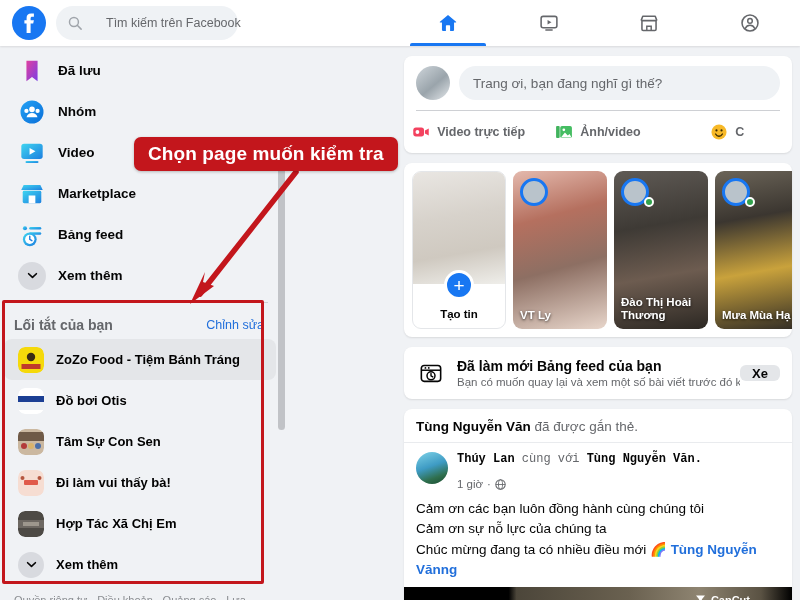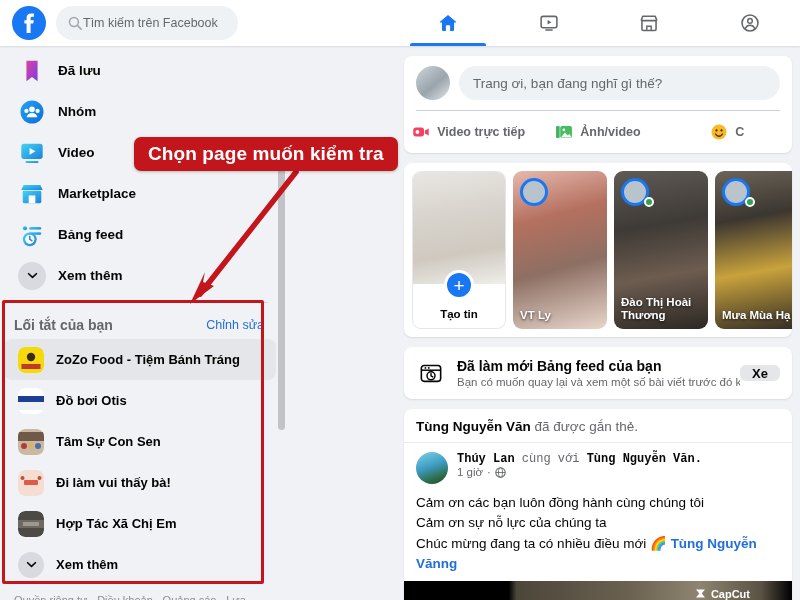--- a/index.html
+++ b/index.html
@@ -25,21 +25,21 @@
     flex: 0 0 auto;
   }
   .fb-logo svg { display: block; }
   .searchbox {
     margin-left: 10px; height: 34px; width: 182px;
     background: #eff2f5; border-radius: 20px;
     display: flex; align-items: center; padding: 0 12px; flex: 0 0 auto;
   }
   .searchbox .sicon { width: 14px; height: 14px; flex: 0 0 auto; opacity: .55; }
   .searchbox .stext {
-    font-size: 12.5px; color: #65676b; margin-left: 1px; white-space: nowrap; text-align: right;
+    font-size: 12.5px; color: #65676b; margin-left: 24px; white-space: nowrap; text-align: right;
   }
 
   .navtabs {
     position: absolute; left: 398px; top: 0; width: 402px; height: 46px;
     display: flex; align-items: stretch;
   }
   .navtab {
     flex: 1 1 0; display: flex; align-items: center; justify-content: center;
     position: relative; cursor: pointer;
   }
@@ -200,21 +200,21 @@
   .post-tag b { color: #050505; font-weight: 700; }
   .post-div { height: 1px; background: #e9ebee; margin: 0 0 0 0; }
   .post-head { display: flex; align-items: flex-start; padding: 9px 12px 4px 12px; }
   .post-av {
     width: 32px; height: 32px; border-radius: 50%; flex: 0 0 auto;
     background: linear-gradient(160deg,#7fd3e8 0%,#3e9bc4 45%,#2f6f4e 75%,#184a2e 100%);
   }
   .post-meta { margin-left: 9px; }
   .post-line1 { font-size: 12px; color: #65676b; white-space: nowrap; font-family: Liberation Mono, monospace; }
   .post-line1 b { color: #050505; font-weight: 700; }
-  .post-line2 { font-size: 11.5px; color: #65676b; margin-top: 0; display: flex; align-items: center; gap: 4px; }
+  .post-line2 { font-size: 11.5px; color: #65676b; margin-top: 12px; display: flex; align-items: center; gap: 4px; }
   .post-body { padding: 5px 12px 7px 12px; font-size: 13.5px; color: #050505; line-height: 1.5; }
   .post-body .tagname { color: #216fdb; font-weight: 700; }
   .post-media {
     height: 60px; margin-top: 0;
     background: linear-gradient(90deg,#000 0%,#000 27%,#4c463a 29%,#6a6150 58%,#8e8471 76%,#5a5243 92%,#000 100%);
     position: relative;
   }
   .capcut {
     position: absolute; right: 42px; top: 6px; display: flex; align-items: center;
     gap: 4px; color: #fff; font-size: 11px; font-weight: 700;

